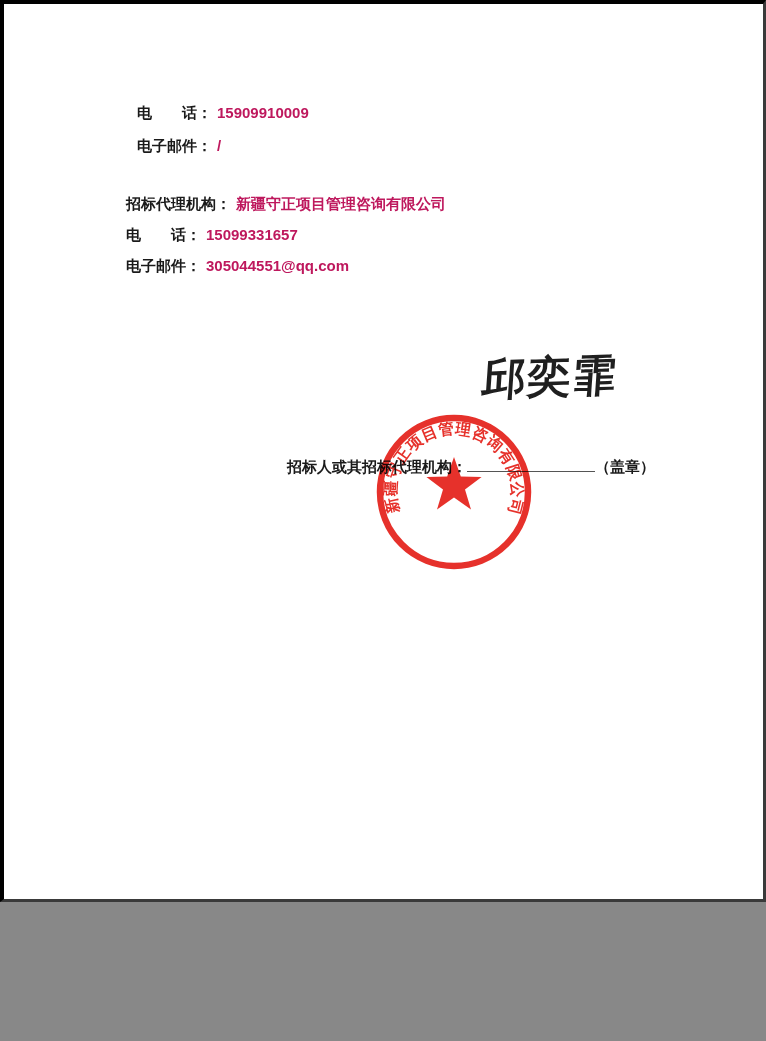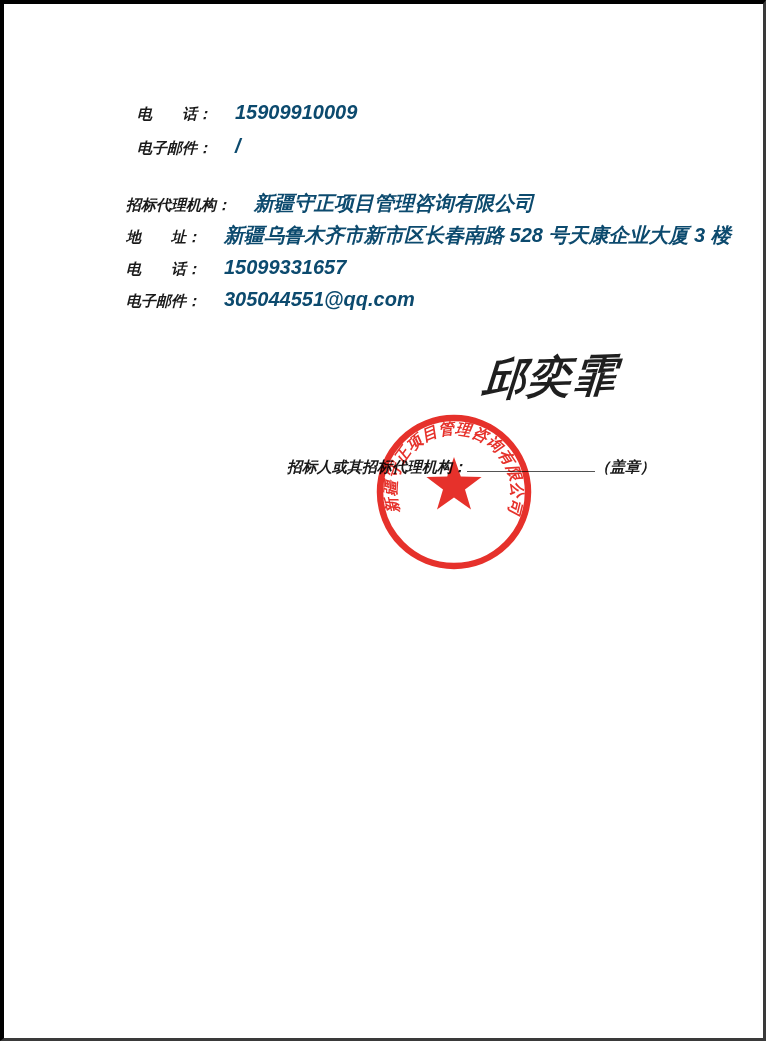--- a/index.html
+++ b/index.html
@@ -1,39 +1,38 @@
 <!DOCTYPE html>
 <html><head>
 <meta charset="utf-8">
 <style>
   html, body { margin: 0; padding: 0; background: #888; }
   .page {
     position: relative;
     width: 766px;
-    height: 1041px;
+    height: 902px;
     margin: 0 auto;
     background: #ffffff;
     box-sizing: border-box;
     border-top: 4px solid #000000;
     border-left: 4px solid #000000;
     border-right: 3px solid #3a3a3a;
     border-bottom: 3px solid #3a3a3a;
     font-family: "Liberation Sans", "DejaVu Sans", sans-serif;
     color: #1a1a1a;
     overflow: hidden;
-    font-style: italic;
   }
   .contact-block { position: absolute; }
   #block-first  { left: 133px; top: 92px; }
   #block-agency { left: 122px; top: 184px; }
   .row { display: flex; align-items: baseline; white-space: pre; }
   #block-first  .row { line-height: 33px; }
   #block-agency .row { line-height: 31px; }
   .row .label { font-size: 15px; color: #1a1a1a; font-weight: bold; }
-  .row .value { font-size: 20px; color: #0c4a6e; margin-left: 23px; font-weight: bold; }
+  .row .value { font-size: 15px; color: #be185d; margin-left: 5px; font-weight: bold; }
   .sign-line {
     position: absolute;
     font-size: 15px;
     font-weight: bold;
     white-space: pre;
     color: #1a1a1a;
   }
   #sign-line-responsible { left: 142px; top: 392px; }
   #sign-line-org        { left: 283px; top: 453px; }
   .blank-underline {
@@ -87,24 +86,20 @@
       <span class="value">/</span>
     </div>
   </div>
 
   <div class="contact-block" id="block-agency">
     <div class="row">
       <span class="label">招标代理机构：</span>
       <span class="value">新疆守正项目管理咨询有限公司</span>
     </div>
     <div class="row">
-      <span class="label">地　　址：</span>
-      <span class="value">新疆乌鲁木齐市新市区长春南路 528 号天康企业大厦 3 楼</span>
-    </div>
-    <div class="row">
       <span class="label">电　　话：</span>
       <span class="value">15099331657</span>
     </div>
     <div class="row">
       <span class="label">电子邮件：</span>
       <span class="value">305044551@qq.com</span>
     </div>
   </div>
 
 

